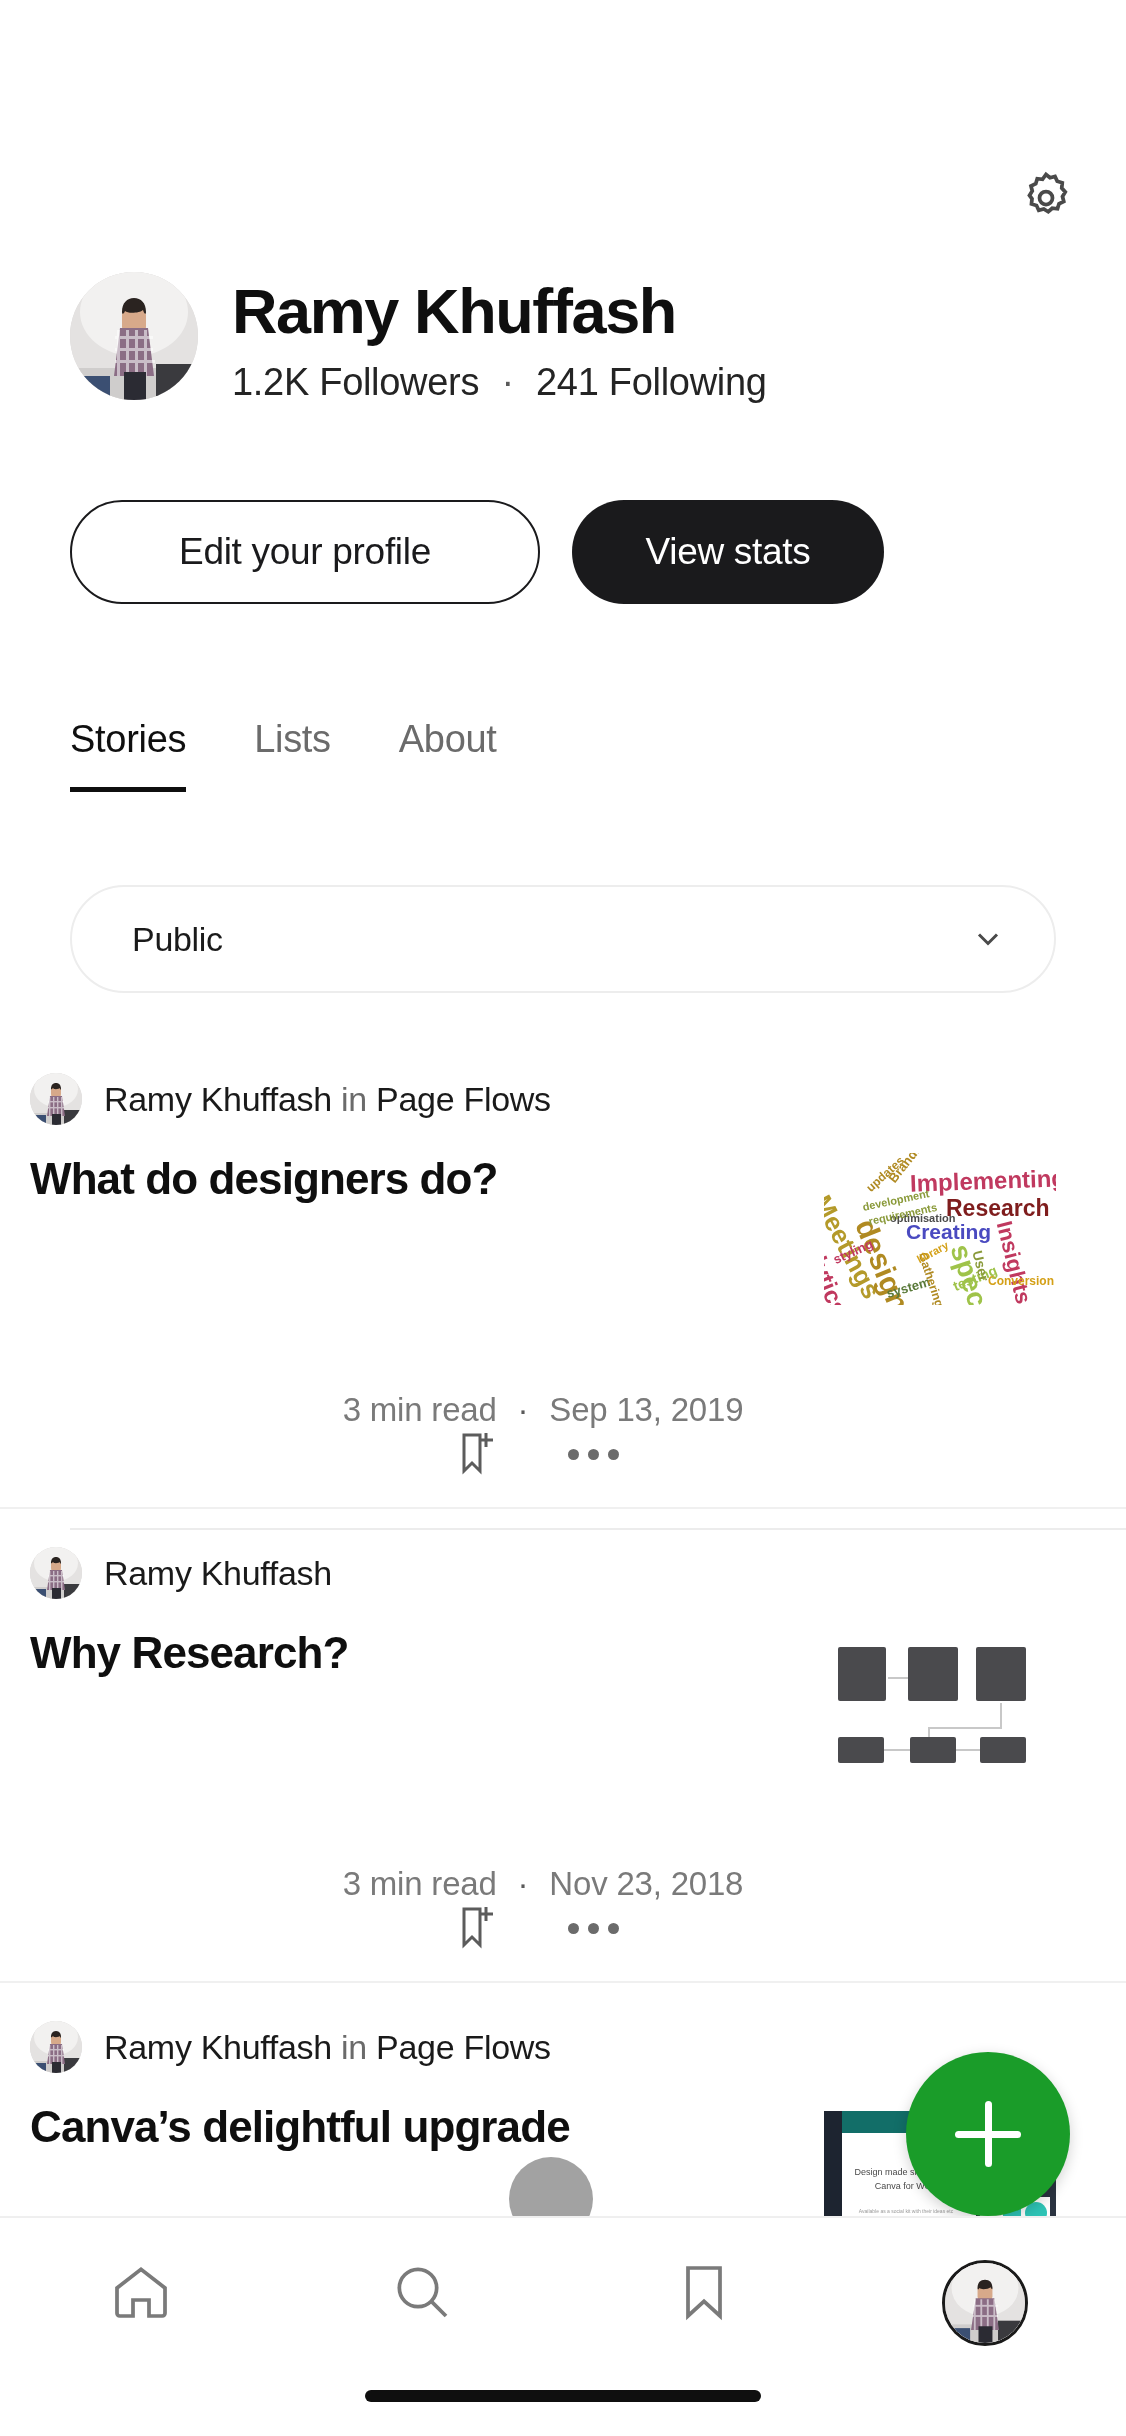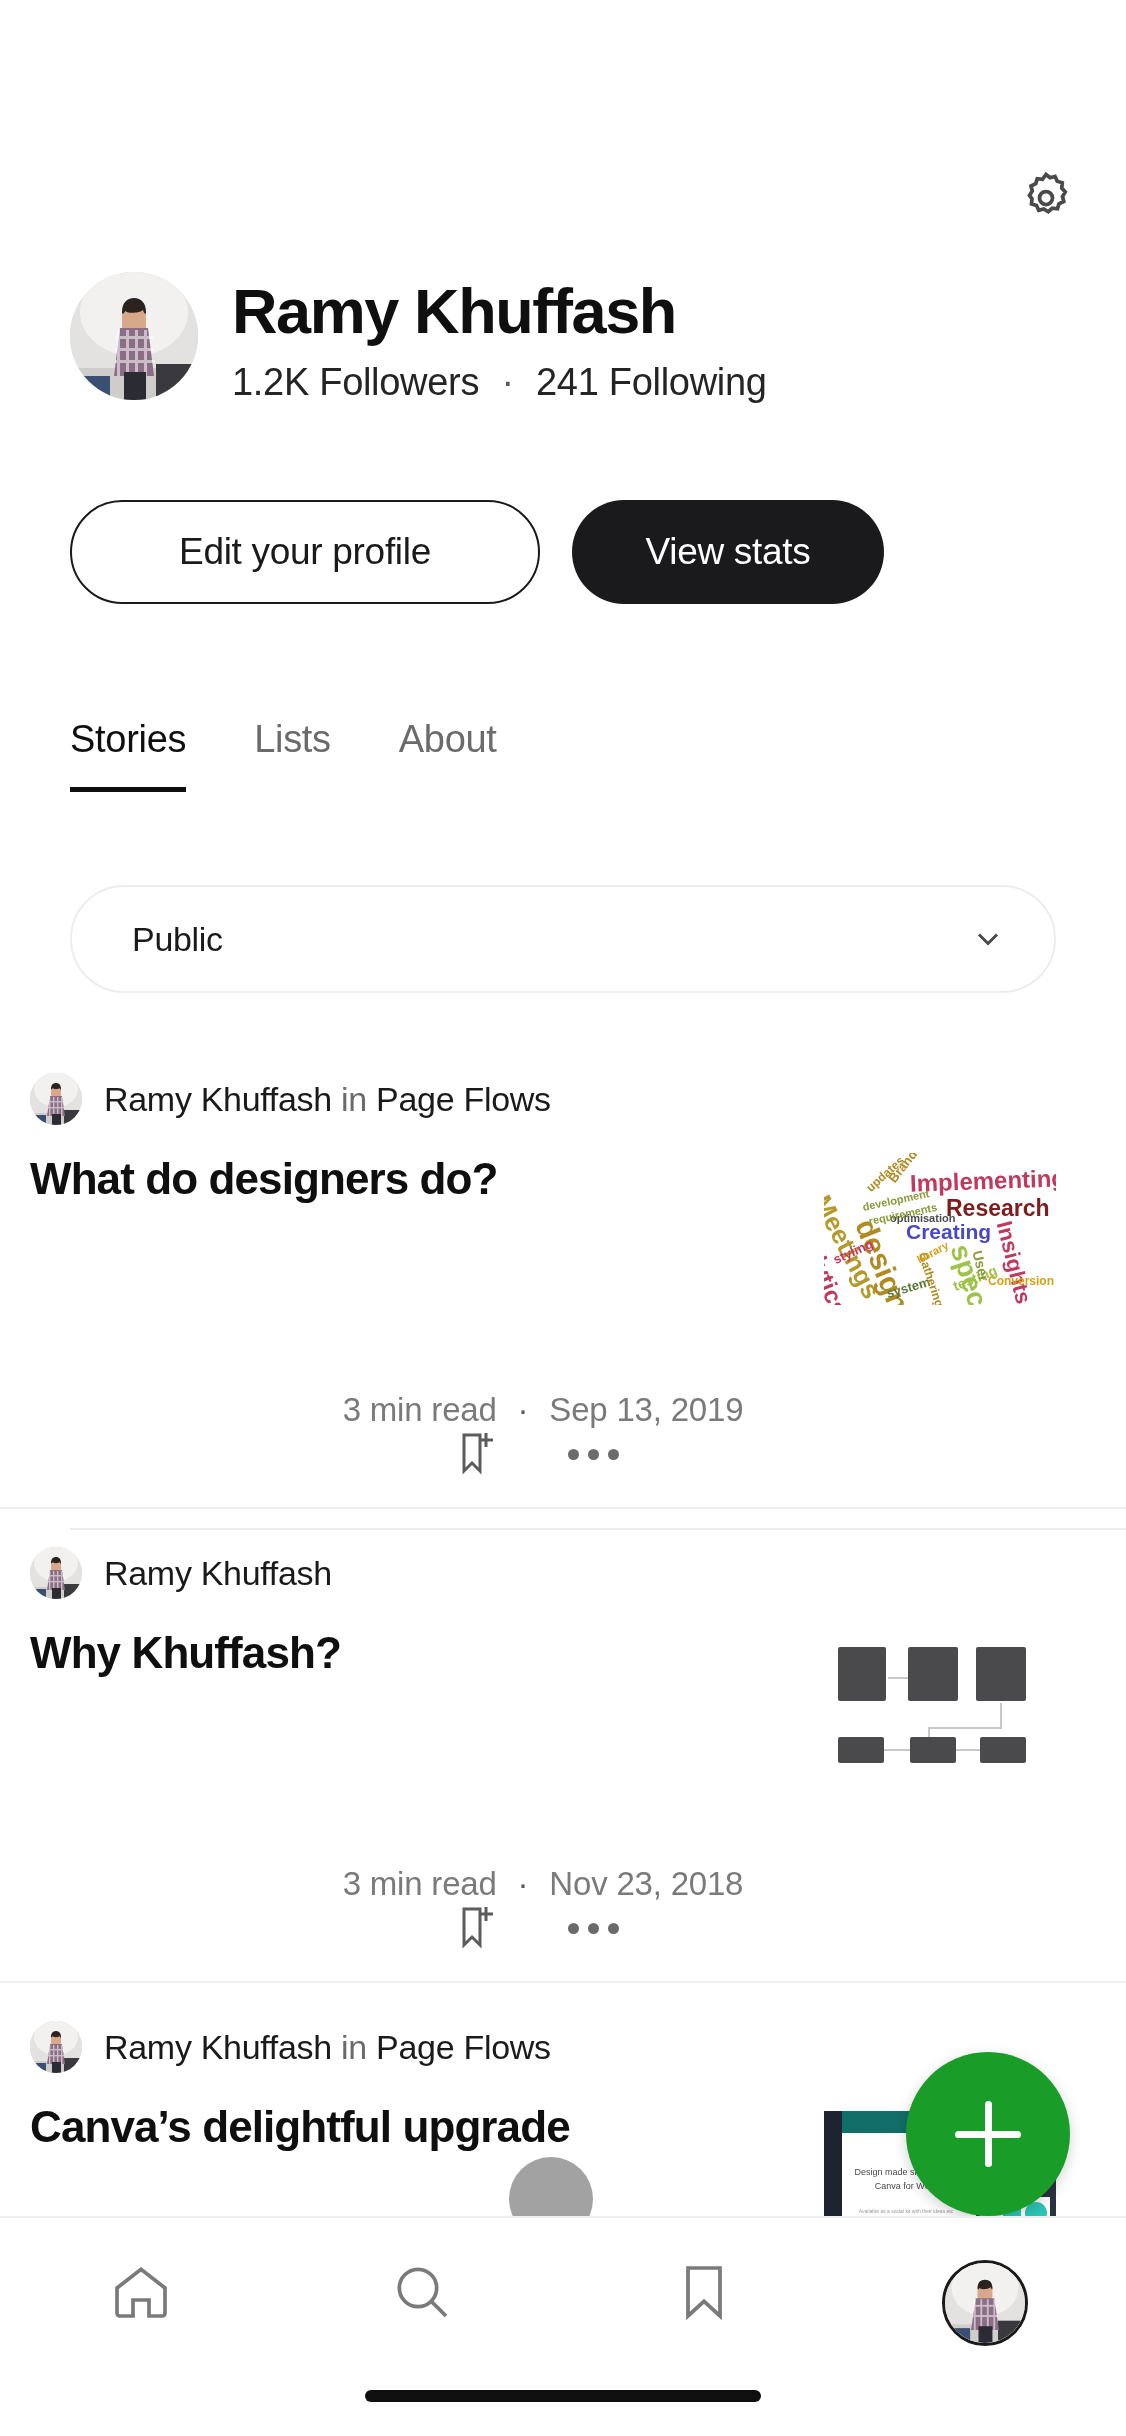--- a/index.html
+++ b/index.html
@@ -327,21 +327,21 @@
               <rect x="18" y="28" width="16" height="1.4"></rect>
                 <rect x="18" y="34" width="16" height="1.4"></rect>
             </g>
             <rect x="22" y="41" width="9" height="11" fill="#2b2b33"></rect>
           </svg>
         </span>
         <span class="byline-text"><span>Ramy Khuffash</span><span class="muted"></span><span></span></span>
       </div>
       <div class="story-body">
         <div class="story-main">
-          <div class="story-title">Why Khuffash?</div>
+          <div class="story-title">Why Research?</div>
         </div>
         <div class="thumb">
           <div class="flow">
             <div class="ln" style="left:64px; top:50px; width:34px; height:2px;"></div>
             <div class="ln" style="left:176px; top:76px; width:2px; height:26px;"></div>
             <div class="ln" style="left:104px; top:100px; width:74px; height:2px;"></div>
             <div class="ln" style="left:104px; top:100px; width:2px; height:14px;"></div>
             <div class="ln" style="left:58px; top:122px; width:30px; height:2px;"></div>
             <div class="ln" style="left:130px; top:122px; width:30px; height:2px;"></div>
             <div class="bx" style="left:14px; top:20px; width:48px; height:54px;"></div>

